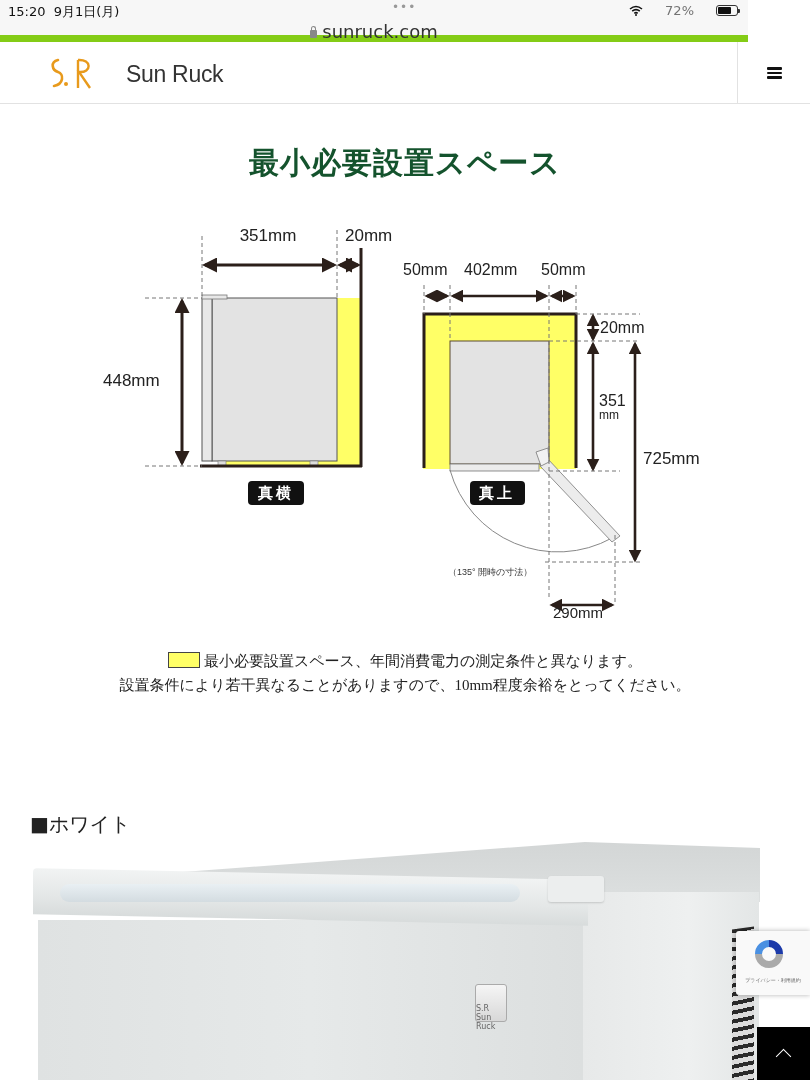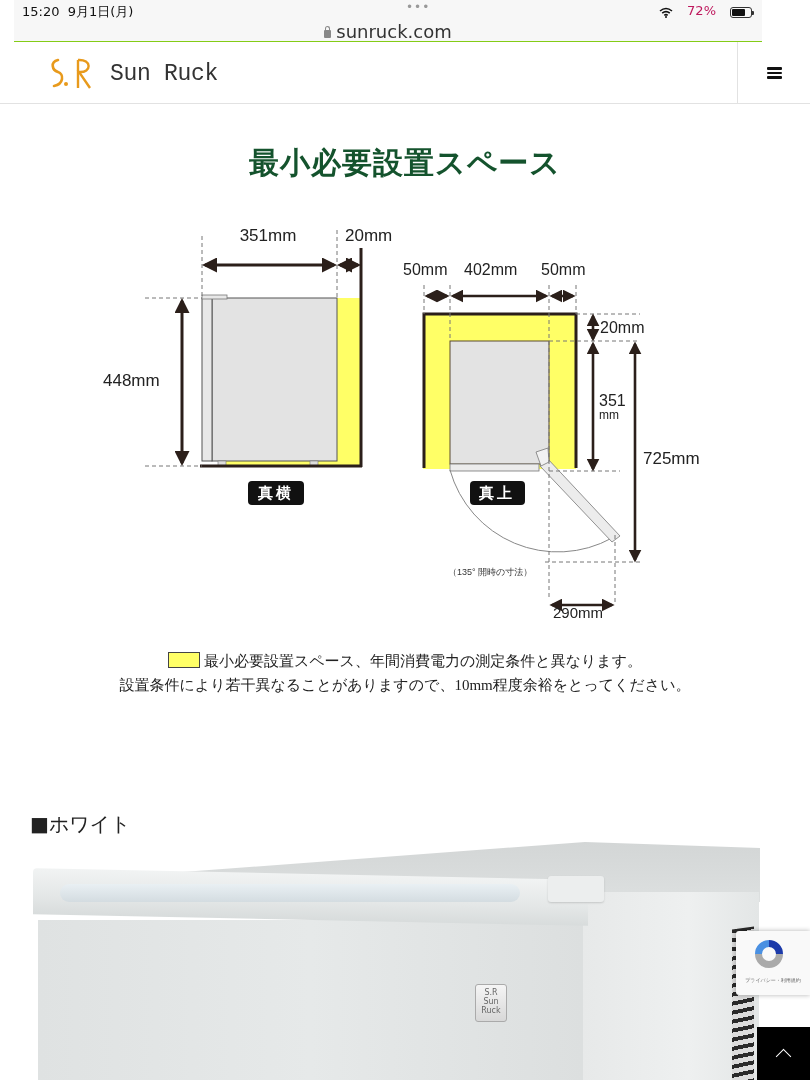--- a/index.html
+++ b/index.html
@@ -1,35 +1,35 @@
 <!DOCTYPE html>
 <html><head>
 <meta charset="utf-8">
 <style>
   * { box-sizing: border-box; margin: 0; padding: 0; }
   html, body { width: 810px; height: 1080px; overflow: hidden; background: #ffffff; }
   body { font-family: "DejaVu Sans", "Liberation Sans", sans-serif; color: #222; position: relative; }
 
   
-  .statusbar { position: absolute; left: 14px; top: 0; width: 748px; height: 42px; background: #f7f7f7; border-bottom: 1px solid #84cc16; }
+  .statusbar { position: absolute; left: 0; top: 0; width: 748px; height: 42px; background: #f7f7f7; border-bottom: 7px solid #84cc16; }
   .sb-time { position: absolute; left: 8px; top: 3px; font-size: 13px; color: #111; }
   .sb-dots { position: absolute; left: 392px; top: 0px; font-size: 12px; color: #999; letter-spacing: 1px; }
-  .sb-right { position: absolute; right: 10px; top: 3px; font-size: 13px; color: #be185d; display: flex; align-items: flex-end; gap: 14px; }
+  .sb-right { position: absolute; right: 10px; top: 3px; font-size: 13px; color: #737373; display: flex; align-items: center; gap: 22px; }
   .wifi { width: 14px; height: 11px; position: relative; }
   .battery { width: 22px; height: 11px; border: 1.2px solid #333; border-radius: 3px; position: relative; padding: 1px; }
   .battery::after { content: ""; position: absolute; right: -3px; top: 3px; width: 2px; height: 4px; background: #333; border-radius: 0 1px 1px 0; }
   .battery-fill { height: 100%; background: #111; border-radius: 1px; }
   .address { position: absolute; left: 0; right: 0; top: 21px; text-align: center; font-size: 18px; color: #333; }
   .lock { display: inline-block; width: 7px; height: 8px; background: #888; border-radius: 1px; margin-right: 5px; position: relative; top: 0px; }
   .lock::before { content: ""; position: absolute; left: 1px; top: -4px; width: 3px; height: 4px; border: 1px solid #888; border-bottom: none; border-radius: 3px 3px 0 0; }
 
   
   .site-header { position: absolute; left: 0; top: 42px; width: 810px; height: 62px; background: #fff; border-bottom: 1px solid #e2e2e2; }
   .logo { position: absolute; left: 48px; top: 14px; height: 36px; display: flex; align-items: center; }
-  .logo-text { font-family: Liberation Mono, monospace; font-size: 23px; color: #333; margin-left: 4px; letter-spacing: -0.3px; }
+  .logo-text { font-family: Liberation Sans, sans-serif; font-size: 23px; color: #333; margin-left: 20px; letter-spacing: -0.3px; }
   .menu-cell { position: absolute; right: 0; top: 0; width: 73px; height: 62px; border-left: 1px solid #e2e2e2; display: flex; align-items: center; justify-content: center; cursor: pointer; }
   .hamburger { width: 15px; height: 12px; display: flex; flex-direction: column; justify-content: space-between; }
   .hamburger span { display: block; height: 2.6px; background: #111; border-radius: 1px; }
 
   
   .section-title { position: absolute; left: 0; right: 0; top: 143px; text-align: center; font-size: 30px; font-weight: bold; color: #14532d; letter-spacing: 1px; }
 
   .diagram { position: absolute; left: 0; top: 205px; width: 810px; height: 420px; }
 
   .note { position: absolute; left: 0; right: 0; text-align: center; font-size: 15px; color: #222; }
@@ -42,21 +42,21 @@
   
   .photo { position: absolute; left: 0; top: 836px; width: 810px; height: 244px; overflow: hidden; }
   .fridge-top { position: absolute; left: 60px; top: 6px; width: 700px; height: 60px; background: linear-gradient(180deg, #d3d6d6 0%, #dde0e0 100%); clip-path: polygon(6% 60%, 75% 0%, 100% 10%, 100% 100%, 0% 100%); }
   .fridge-door-rim { position: absolute; left: 33px; top: 38px; width: 555px; height: 46px; background: linear-gradient(180deg, #f1f3f3 0%, #e4e7e7 60%, #d8dcdc 100%); border-radius: 4px 4px 0 0; transform: skewY(1.2deg); }
   .handle { position: absolute; left: 60px; top: 48px; width: 460px; height: 18px; background: linear-gradient(180deg, #e9f0f4 0%, #d2dbe0 100%); border-radius: 10px; opacity: 0.9; }
   .hinge { position: absolute; left: 548px; top: 40px; width: 56px; height: 26px; background: #eceeee; border-radius: 3px; box-shadow: 0 1px 2px rgba(0,0,0,0.15); }
   .fridge-front { position: absolute; left: 38px; top: 84px; width: 545px; height: 170px; background: linear-gradient(90deg, #dfe2e2 0%, #e6e9e9 50%, #dcdfdf 100%); }
   .fridge-side { position: absolute; left: 583px; top: 56px; width: 176px; height: 200px; background: linear-gradient(90deg, #e7e9e9 0%, #eef0f0 60%, #e3e6e6 100%); }
   .vents { position: absolute; left: 732px; top: 92px; width: 22px; height: 160px;
            background: repeating-linear-gradient(176deg, #2a2a2a 0px, #2a2a2a 4px, #dcdcdc 4px, #dcdcdc 9px); transform: skewY(-8deg); }
-  .emblem { position: absolute; left: 475px; top: 148px; width: 32px; height: 38px; border: 1px solid #aaa; border-radius: 3px; background: linear-gradient(180deg, #f5f5f5, #d8d8d8); font-size: 8px; color: #666; text-align: center; padding-top: 4px; line-height: 1.1; }
+  .emblem { position: absolute; left: 475px; top: 148px; width: 32px; height: 38px; border: 1px solid #aaa; border-radius: 3px; background: linear-gradient(180deg, #f5f5f5, #d8d8d8); font-size: 8px; color: #666; text-align: left; padding-top: 20px; line-height: 1.1; }
 
   
   .recaptcha { position: absolute; left: 736px; top: 931px; width: 74px; height: 64px; background: #f9f9f9; border-radius: 3px 0 0 3px; box-shadow: 0 0 5px rgba(0,0,0,0.3); }
   .recaptcha-logo { position: absolute; left: 16px; top: 6px; width: 34px; height: 34px; }
   .recaptcha-text { position: absolute; left: 0; right: 0; top: 46px; font-size: 5px; color: #666; text-align: center; white-space: nowrap; }
 
   
   .to-top { position: absolute; left: 757px; top: 1027px; width: 53px; height: 53px; background: #000; display: flex; align-items: center; justify-content: center; cursor: pointer; }
   .chev-up { width: 11px; height: 11px; border-left: 1.5px solid #fff; border-top: 1.5px solid #fff; transform: rotate(45deg); margin-top: 6px; }
 

